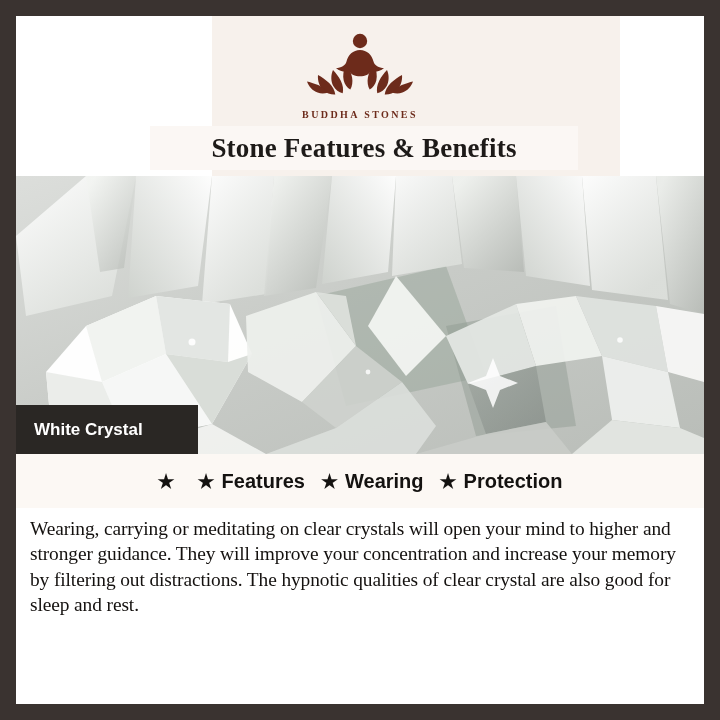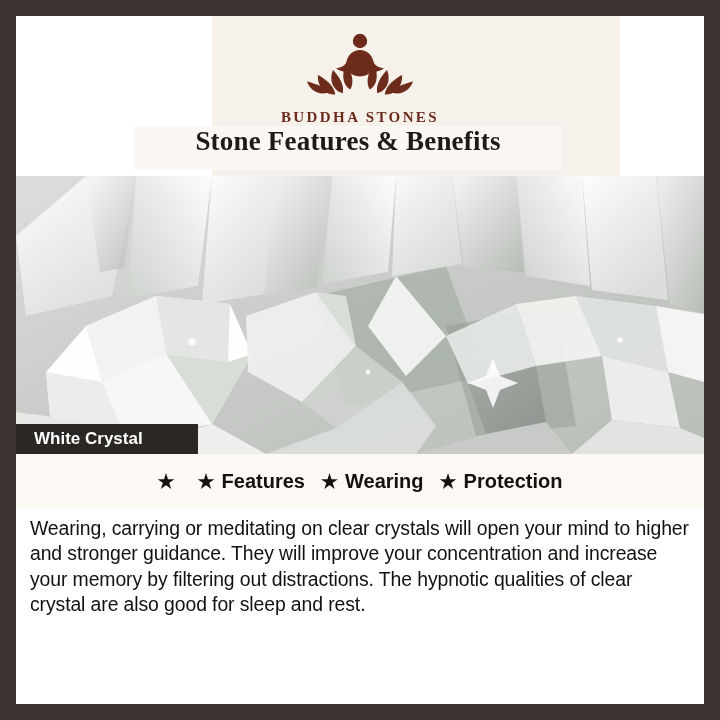--- a/index.html
+++ b/index.html
@@ -99,36 +99,36 @@
     left: 0;
     width: 688px;
     text-align: center;
   }
   .logo-mark {
     display: block;
     margin: 0 auto;
   }
   .brand-name {
     margin-top: 2px;
-    font-size: 15px;
+    font-size: 10px;
     letter-spacing: 2.4px;
     color: #6d2b1b;
     font-weight: bold;
     font-family: "Liberation Serif", serif;
   }
 
   .title-band {
     position: absolute;
     bottom: 6px;
-    left: 118px;
+    left: 134px;
     width: 428px;
     height: 44px;
     background: #fbf7f4;
     display: flex;
-    align-items: flex-start;
+    align-items: center;
     justify-content: center;
   }
   .title-band .title-text {
     font-family: "Liberation Serif", serif;
     font-size: 27px;
     font-weight: bold;
     color: #1d1a18;
     letter-spacing: 0.2px;
     white-space: nowrap;
   }
@@ -142,21 +142,21 @@
   }
   .photo svg {
     display: block;
     width: 688px;
     height: 278px;
   }
   .caption {
     position: absolute;
     left: 0;
     bottom: 0;
-    height: 30px;
+    height: 49px;
     min-width: 182px;
     background: #2a2724;
     display: flex;
     align-items: center;
     padding: 0 18px 0 18px;
     box-sizing: border-box;
   }
   .caption-text {
     color: #ffffff;
     font-size: 17px;
@@ -193,21 +193,21 @@
   
   .description {
     padding: 8px 14px 0 14px;
     background: #ffffff;
   }
   .description p {
     margin: 0;
     font-size: 19.4px;
     line-height: 1.31;
     color: #14110f;
-    font-family: Liberation Sans, sans-serif;
+    font-family: Liberation Serif, serif;
     text-align: left;
     letter-spacing: -0.1px;
   }
 </style>
 </head>
 <body>
 
 <div class="page">
 
   <div class="frame-top"></div>

